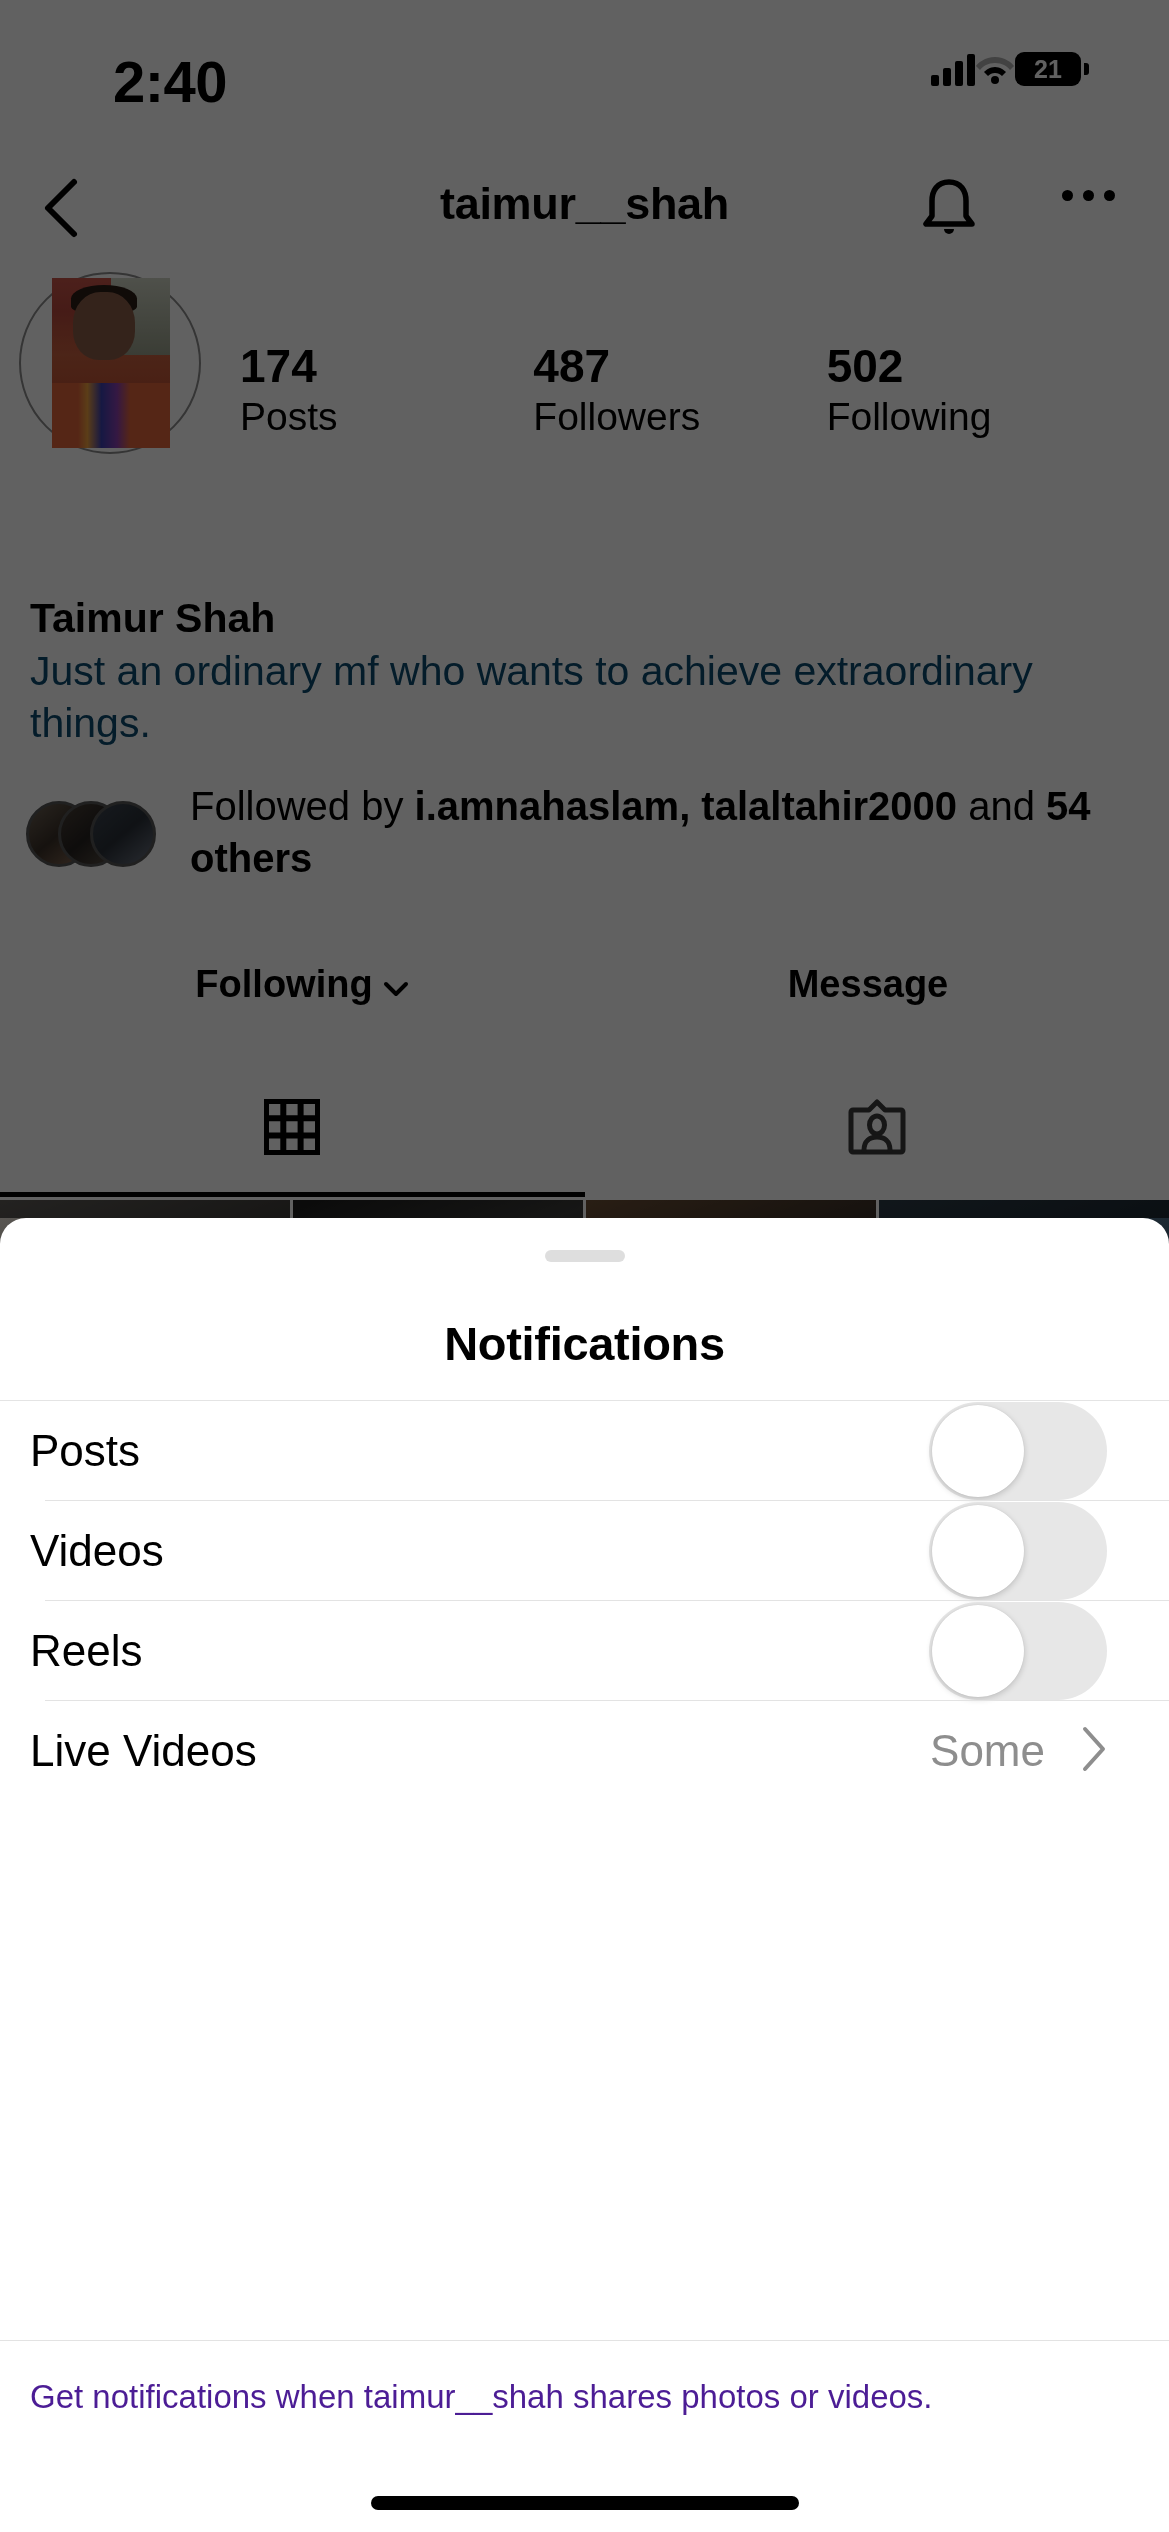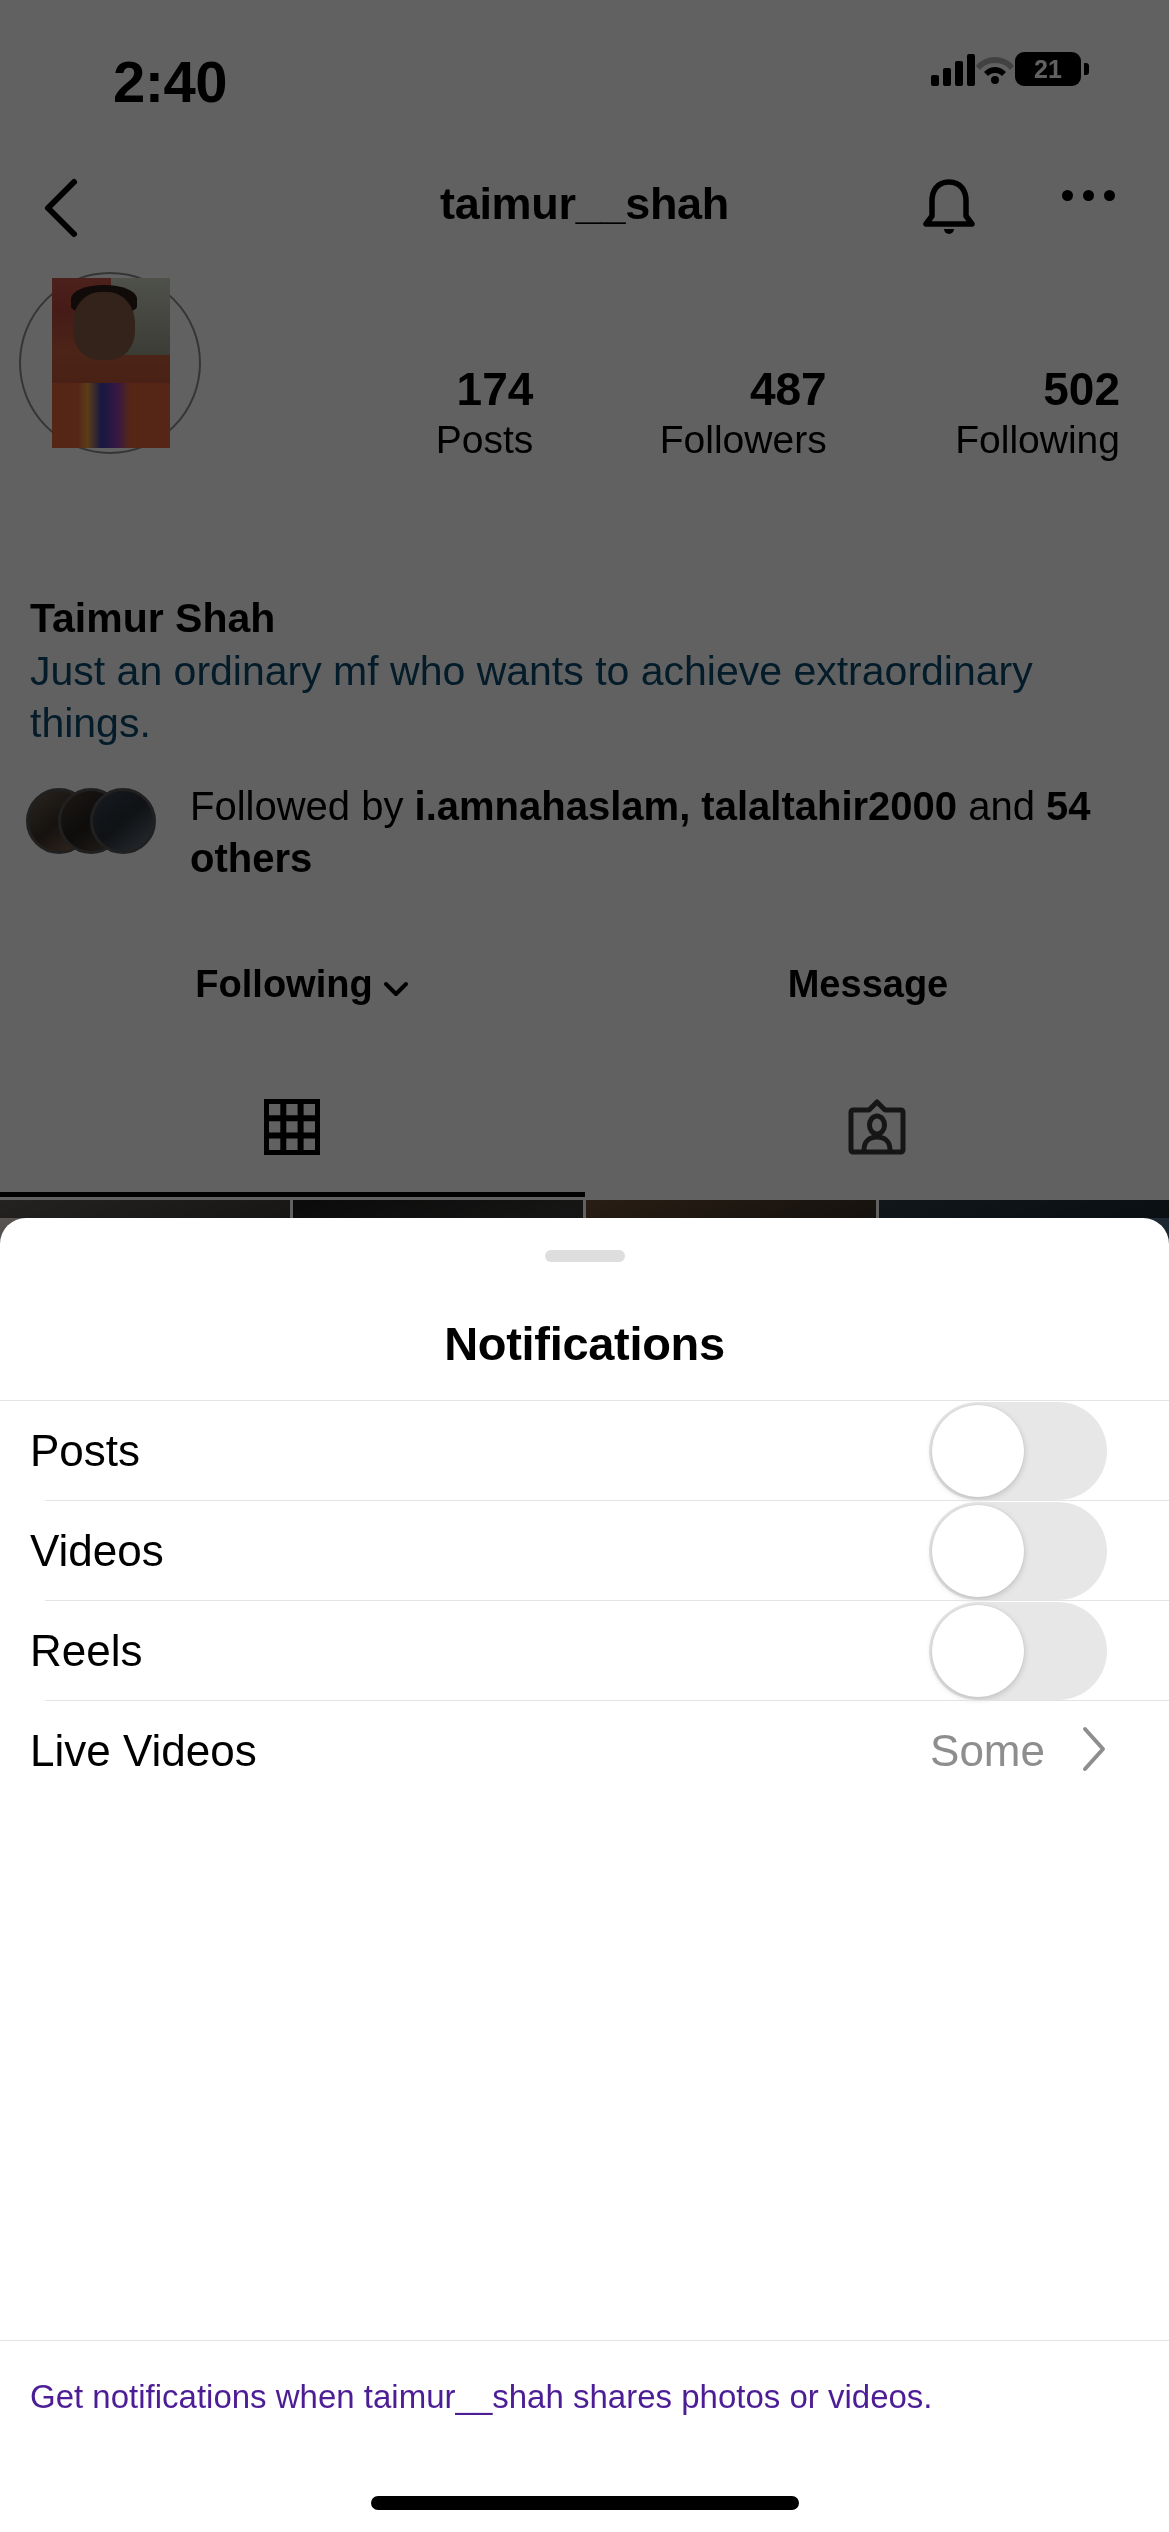--- a/index.html
+++ b/index.html
@@ -176,21 +176,21 @@
     background: linear-gradient(90deg,#e0643c 0%,#e0643c 22%,#f0a23e 30%,#3b3fb0 42%,#8a3fb0 55%,#e0643c 66%,#e0643c 100%);
   }
 
   .stats {
     position: absolute;
     left: 240px; top: 340px;
     width: 880px;
     display: flex;
     z-index: 3;
   }
-  .stat { flex: 1; text-align: right; margin-top: 23px; }
+  .stat { flex: 1; text-align: left; }
   .stat-num {
     font-size: 46px;
     font-weight: 700;
     color: #000;
     line-height: 1.15;
   }
   .stat-label {
     font-size: 39px;
     color: #000;
     line-height: 1.25;
@@ -213,21 +213,21 @@
     line-height: 1.28;
     z-index: 3;
   }
 
   .followed-row {
     position: absolute;
     left: 26px; top: 780px;
     width: 1120px;
     z-index: 3;
     display: flex;
-    align-items: flex-start;
+    align-items: center;
   }
   .mini-avatars {
     position: relative;
     width: 128px; height: 70px;
     flex: none;
     margin-top: 8px;
   }
   .mini-avatars span {
     position: absolute;
     top: 0;

